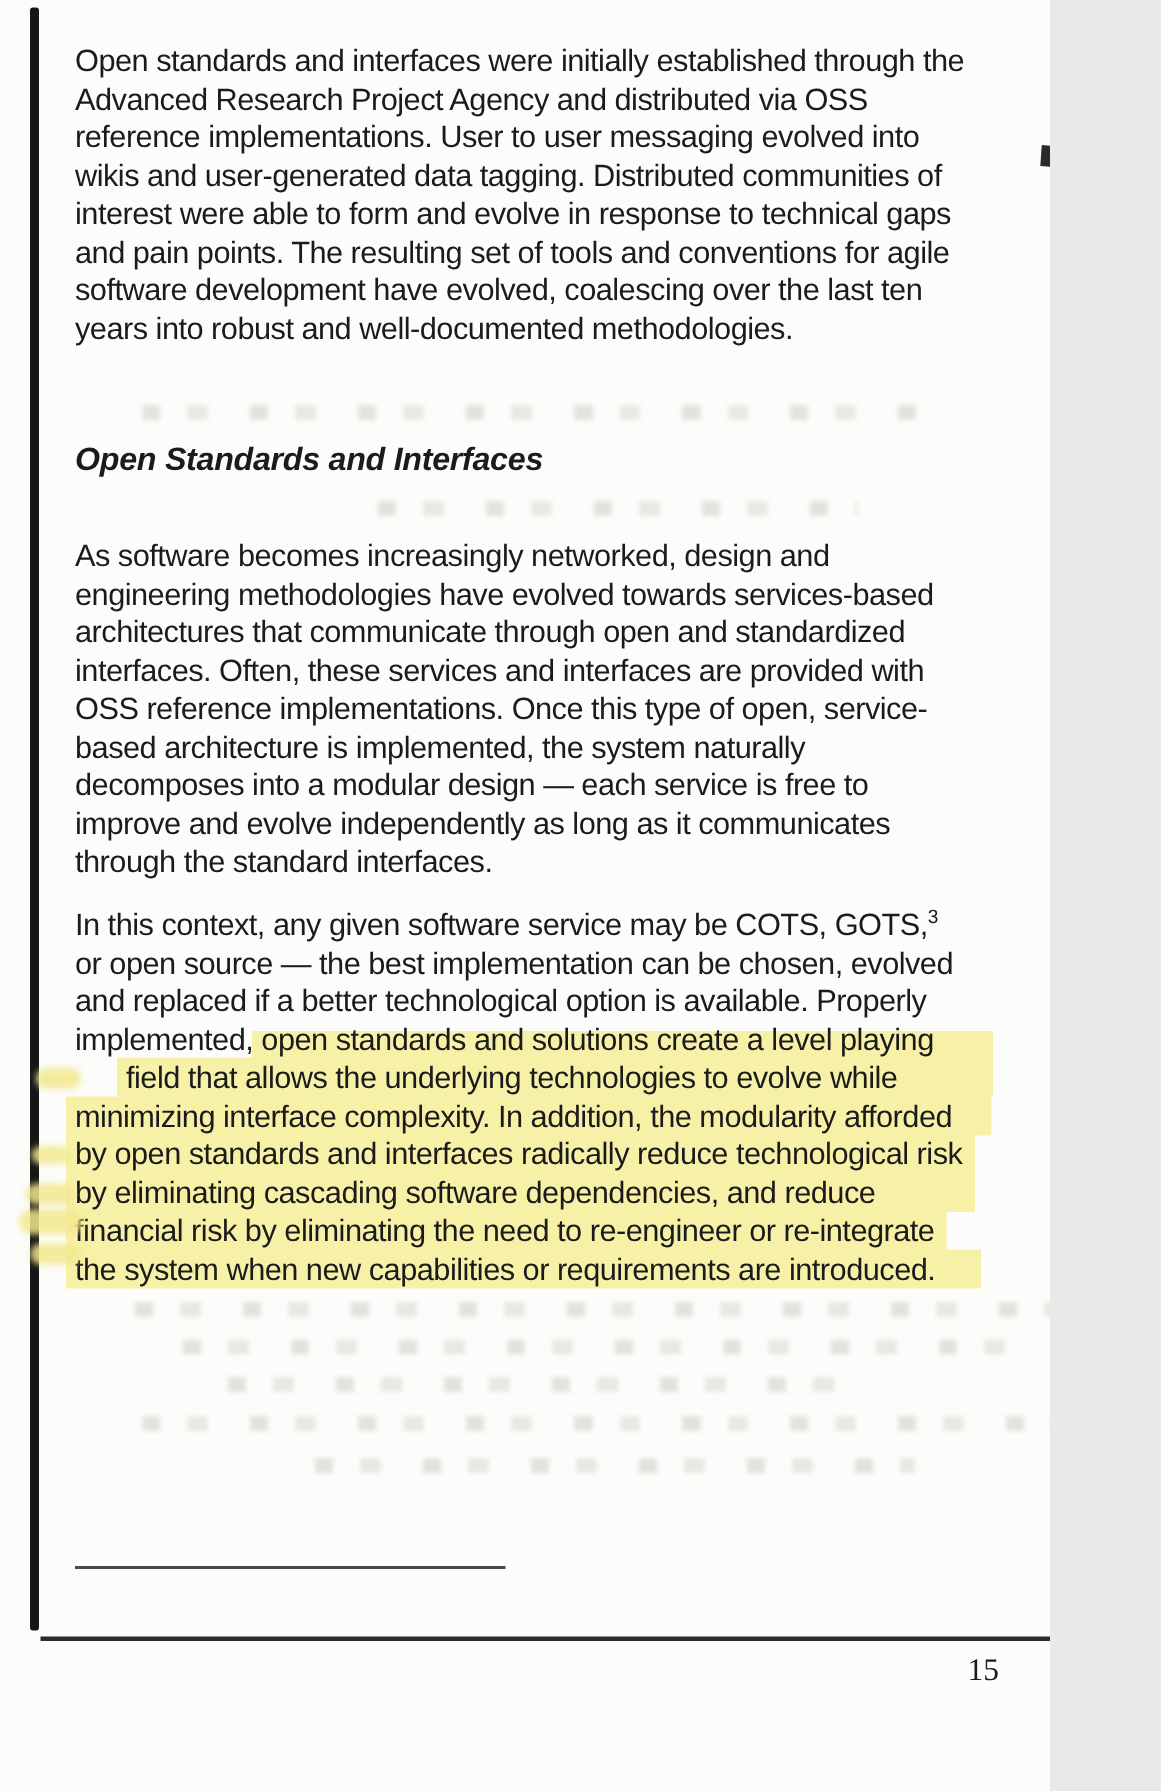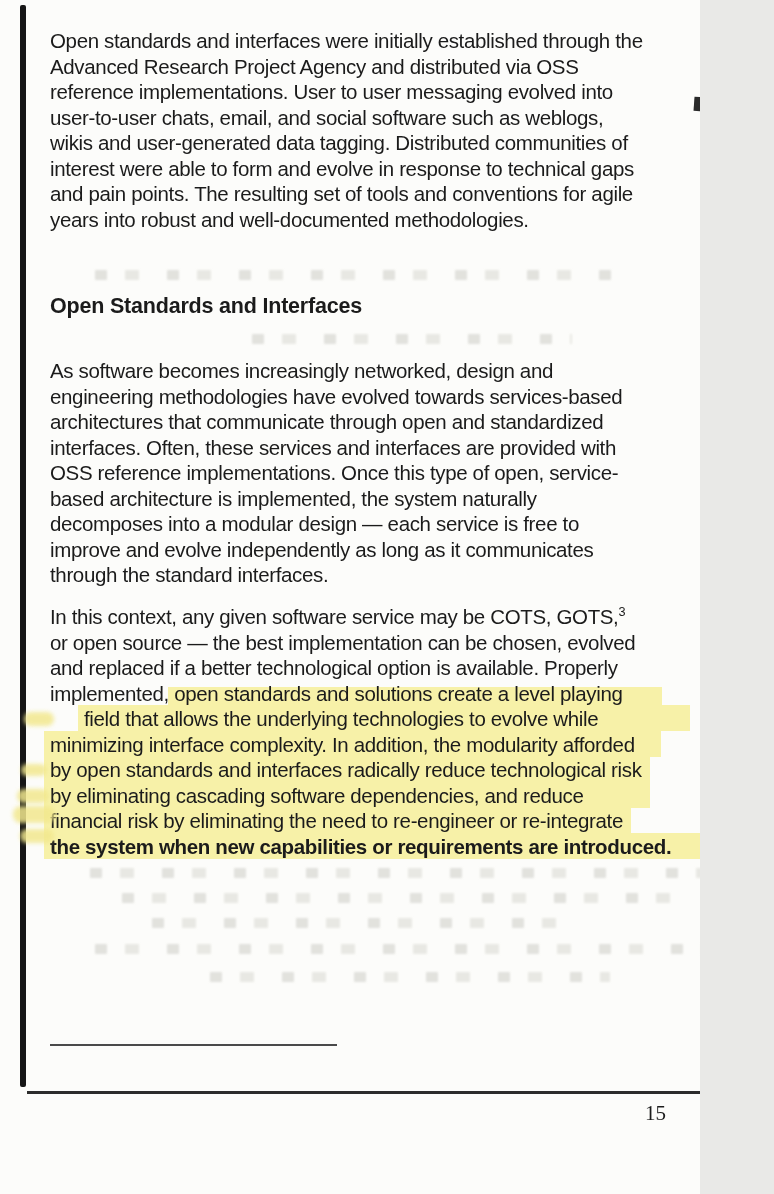--- a/index.html
+++ b/index.html
@@ -21,35 +21,35 @@
     background:#2a2a2a;transform:rotate(4deg);
   }
   .para{
     position:absolute;left:50px;right:30px;
     font-size:20.5px;line-height:25.5px;letter-spacing:-0.35px;
   }
   .line{white-space:nowrap;}
   sup{font-size:0.62em;line-height:0;}
   #heading{
     position:absolute;left:50px;top:294px;
-    font-size:21.5px;font-weight:700;letter-spacing:-0.2px;
+    font-size:21.5px;font-weight:700;font-style:italic;letter-spacing:-0.2px;
   }
   mark{
     background:var(--hl,#f7f1a8);
     color:inherit;
     padding:2px 8px 1px 6px;margin-left:-6px;
   }
   mark.partial{
     background:linear-gradient(180deg, rgba(0,0,0,0) 28%, var(--hl,#f7f1a8) 28%);
     padding-right:40px;
   }
-  #para3 .line:nth-child(5) mark{padding-right:92px;margin-left:28px;}
+  #para3 .line:nth-child(5) mark{padding-right:64px;margin-left:28px;}
   #para3 .line:nth-child(6) mark{padding-right:26px;}
   #para3 .line:nth-child(8) mark{padding-right:66px;}
-  #para3 .line:nth-child(10) mark{padding-right:30px;font-weight:bold;}
+  #para3 .line:nth-child(10) mark{padding-right:30px;}
   
   .hl-blob{
     position:absolute;background:var(--hl-strong,#f2e88e);
     border-radius:8px;filter:blur(2.2px);opacity:.85;
   }
   
   .ghost{
     position:absolute;height:10px;opacity:.5;filter:blur(1.3px);
     background:repeating-linear-gradient(90deg,
       #c9c9c2 0 12px, rgba(0,0,0,0) 12px 30px,
@@ -76,24 +76,24 @@
 
 <div id="page">
 
   <div id="left-scan-bar"></div>
   <div id="topright-scan-mark"></div>
 
   <div class="para" id="para1" style="top:28px">
       <div class="line"><span>Open standards and interfaces were initially established through the</span></div>
       <div class="line"><span>Advanced Research Project Agency and distributed via OSS</span></div>
       <div class="line"><span>reference implementations. User to user messaging evolved into</span></div>
-      <div class="line"><span>user-to-user chats, email, and social software such as weblogs,</span></div>
       <div class="line"><span>wikis and user-generated data tagging. Distributed communities of</span></div>
       <div class="line"><span>interest were able to form and evolve in response to technical gaps</span></div>
       <div class="line"><span>and pain points. The resulting set of tools and conventions for agile</span></div>
+      <div class="line"><span>software development have evolved, coalescing over the last ten</span></div>
       <div class="line"><span>years into robust and well-documented methodologies.</span></div>
     </div>
 
   <div class="ghost" style="left:95px;top:270px;width:520px"></div>
   <div class="ghost" style="left:252px;top:334px;width:320px"></div>
 
   <div id="heading">Open Standards and Interfaces</div>
 
   <div class="para" id="para2" style="top:358px">
       <div class="line"><span>As software becomes increasingly networked, design and</span></div>

